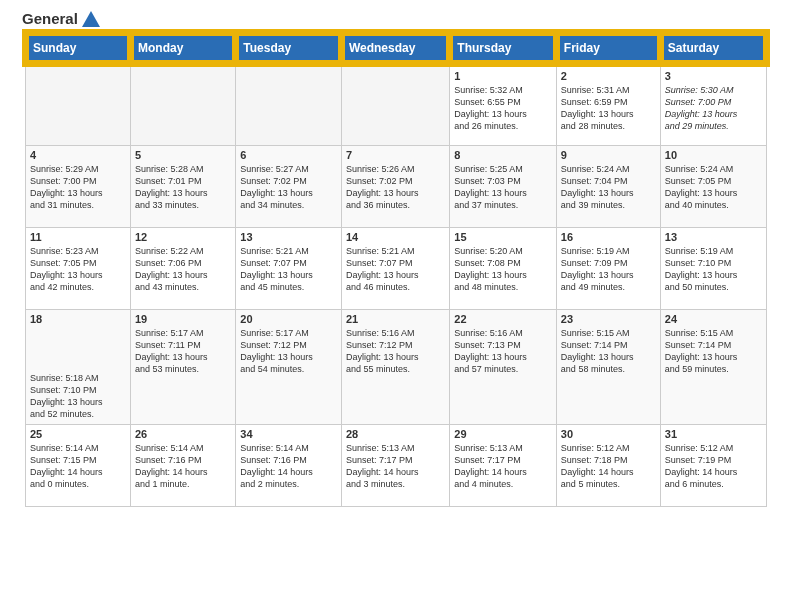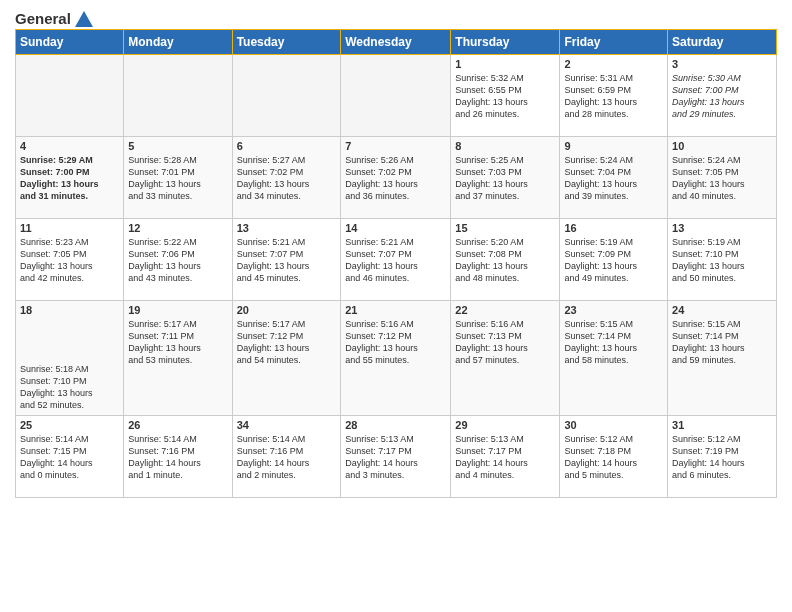--- a/index.html
+++ b/index.html
@@ -6,21 +6,21 @@
     body {
       width: 792px;
       height: 612px;
       font-family: Arial, sans-serif;
       background: #fff;
       overflow: hidden;
     }
     .page {
       width: 792px;
       height: 612px;
-      padding: 10px 15px;
+      padding: 10px 22px;
     }
     .header {
       display: flex;
       align-items: flex-start;
       justify-content: space-between;
       margin-bottom: 4px;
     }
     .logo {
       display: flex;
       flex-direction: column;
@@ -50,21 +50,21 @@
       border-collapse: collapse;
       margin-top: 4px;
     }
     .calendar th {
       background: #2a6db5;
       color: #fff;
       font-size: 12px;
       font-weight: bold;
       padding: 5px 4px;
       text-align: left;
-      border: 1px solid #eab308;
+      border: 7px solid #eab308;
     }
     .calendar td {
       border: 1px solid #ccc;
       vertical-align: top;
       padding: 3px 4px;
       font-size: 9.5px;
       color: #333;
       width: 113px;
       height: 82px;
       background: #fff;
@@ -147,21 +147,21 @@
             <span class="day-number">3</span>
             <div class="day-info" style="white-space: pre-line; font-style: italic;">Sunrise: 5:30 AM
 Sunset: 7:00 PM
 Daylight: 13 hours
 and 29 minutes.</div>
           </td>
         </tr>
         <tr>
           <td>
             <span class="day-number">4</span>
-            <div class="day-info" style="white-space: pre-line; font-weight: bold;">Sunrise: 5:29 AM
+            <div class="day-info" style="white-space: pre-line;">Sunrise: 5:29 AM
 Sunset: 7:00 PM
 Daylight: 13 hours
 and 31 minutes.</div>
           </td>
           <td>
             <span class="day-number">5</span>
             <div class="day-info" style="white-space: pre-line;">Sunrise: 5:28 AM
 Sunset: 7:01 PM
 Daylight: 13 hours
 and 33 minutes.</div>

